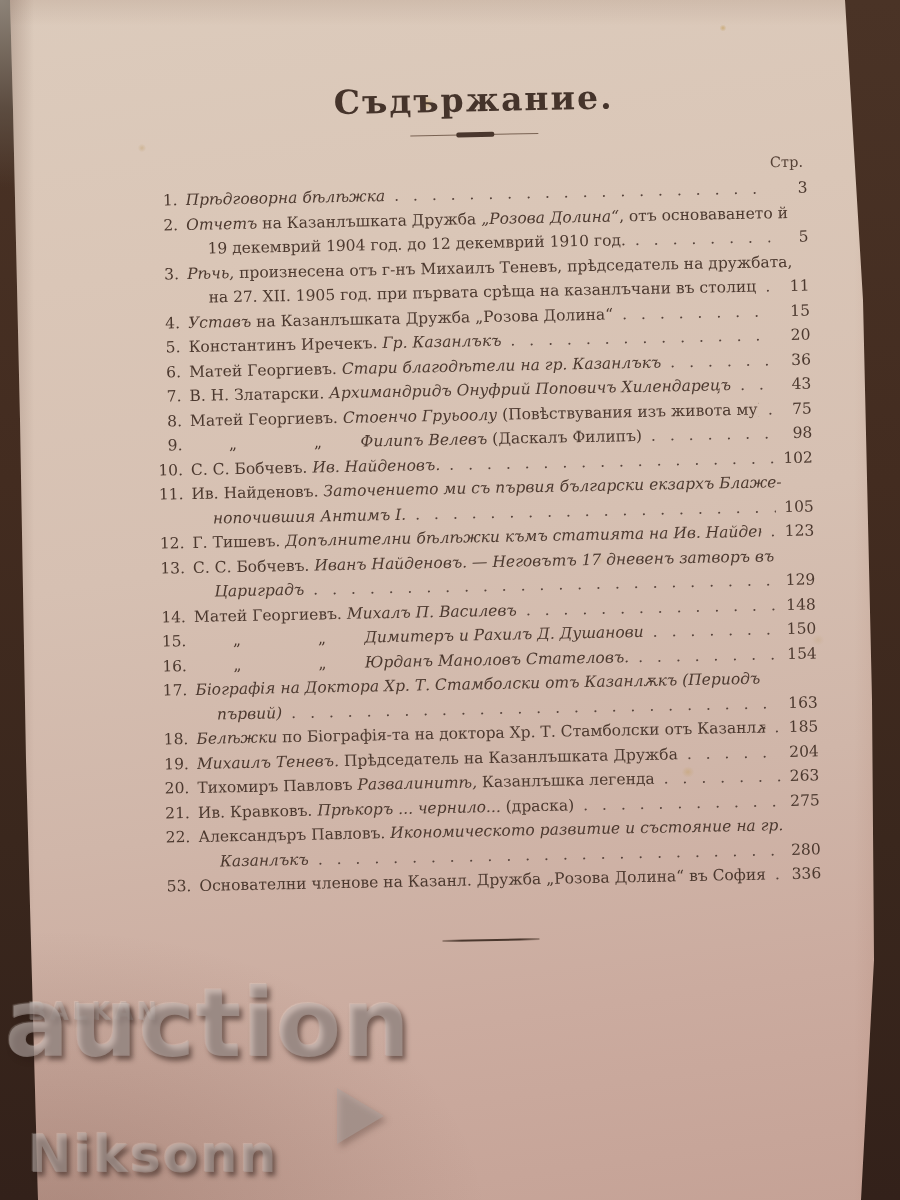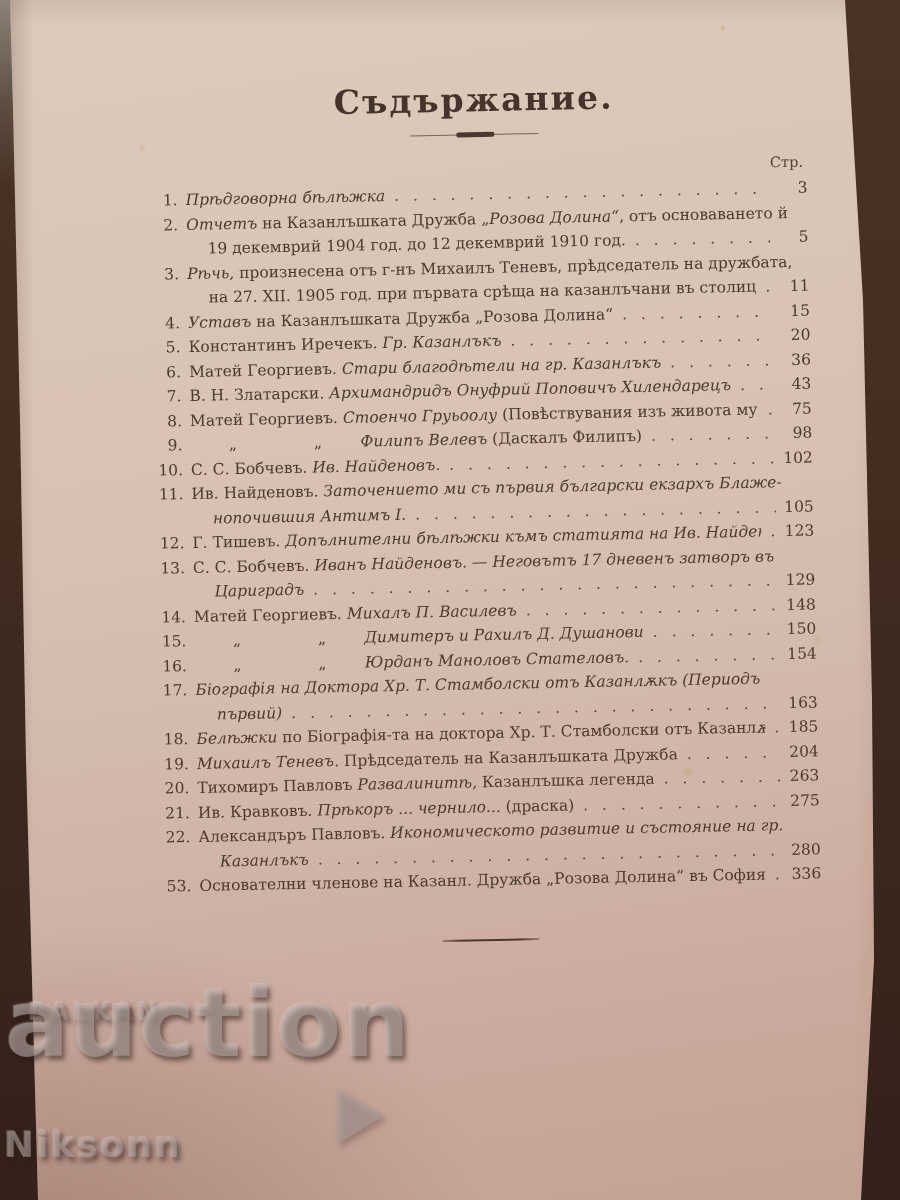--- a/index.html
+++ b/index.html
@@ -66,21 +66,21 @@
   
   .wm{position:absolute; pointer-events:none; font-family:"DejaVu Sans", sans-serif; font-weight:bold;
       color:rgba(186,175,171,.52);
       text-shadow:3px 4px 5px rgba(45,27,21,.55), -1px -1px 1px rgba(255,250,245,.22);}
   .wm-balkan{left:28px; top:998px; font-size:24px; letter-spacing:4px; color:rgba(175,164,160,.46);text-align:right;}
   .wm-auction{left:5px; top:968px; font-size:95px; letter-spacing:1px;}
   .wm-play{position:absolute; left:337px; top:1088px; width:0; height:0;
       border-left:47px solid rgba(172,160,156,.55);
       border-top:28px solid transparent; border-bottom:28px solid transparent;
       filter:drop-shadow(3px 4px 3px rgba(45,27,21,.5));}
-  .wm-niksonn{left:4px; top:1124px; font-size:36px; letter-spacing:2px; color:rgba(178,167,163,.48);}
+  .wm-niksonn{left:28px; top:1124px; font-size:52px; letter-spacing:2px; color:rgba(178,167,163,.48);}
 </style>
 </head>
 <body>
 
 <div class="paper"></div>
 
 <div class="content">
   <div class="title">Съдържание.</div>
   <div class="title-rule"></div>
   <div class="page-col-header">Стр.</div>

